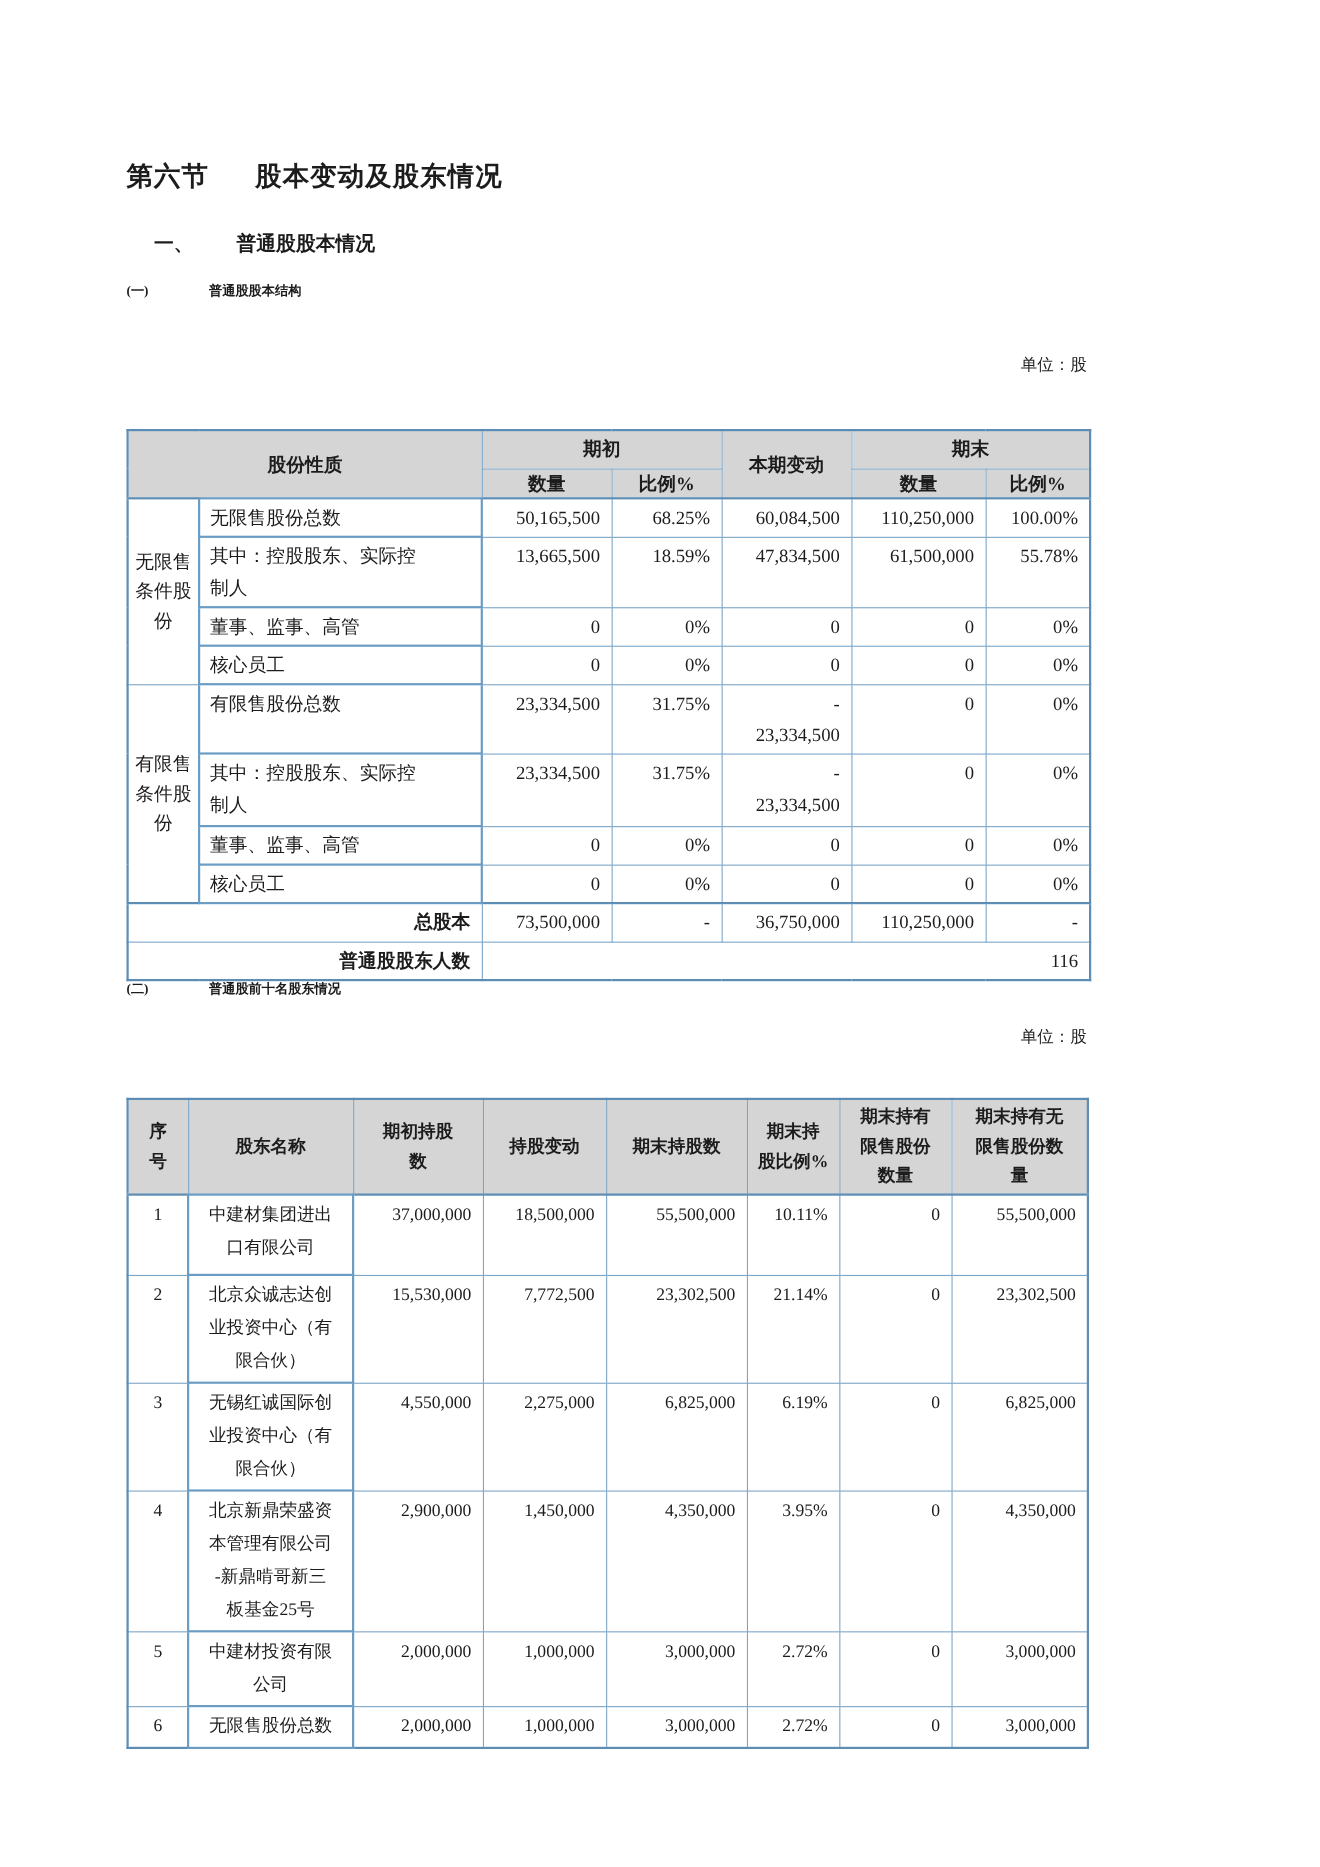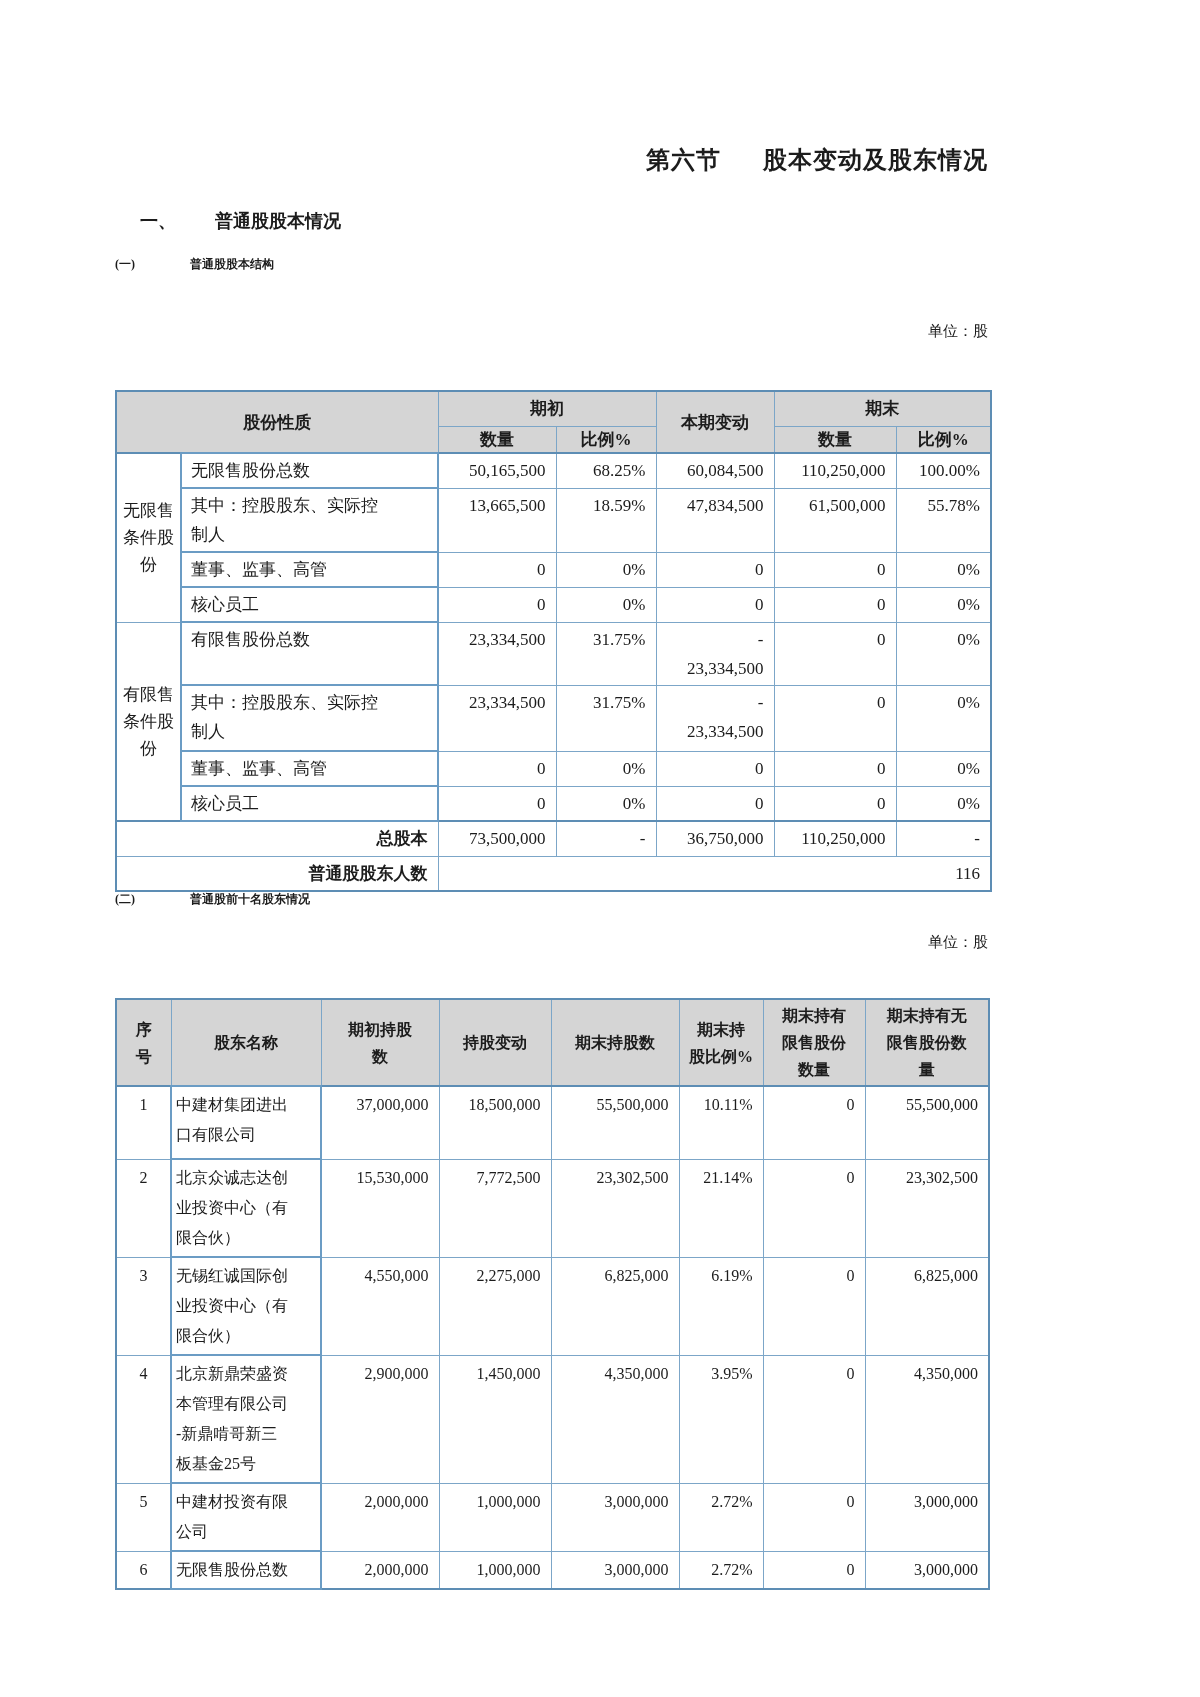--- a/index.html
+++ b/index.html
@@ -3,21 +3,21 @@
 <meta charset="utf-8">
 <style>
   html,body { margin:0; padding:0; background:#ffffff; }
   #page {
     position:relative; width:1200px; height:1697px; background:#ffffff;
     font-family:"Liberation Serif","DejaVu Serif",serif; color:#1c1c1c;
     overflow:hidden;
   }
   .abs { position:absolute; }
   .doc-title {
-    left:115px; top:144px; width:873px; text-align:right;
+    left:115px; top:144px; width:873px; text-align:left;
     font-size:24px; font-weight:bold; letter-spacing:1px;
   }
   .doc-title .gap { display:inline-block; width:42px; }
   .h1 { left:115px; top:209px; font-size:18px; font-weight:bold;margin-left:25px; }
   .h2 { left:115px; font-size:12px; font-weight:bold; }
   .h2a { top:256px; }
   .h2b { top:891px; }
   .idx { display:inline-block; width:75px; }
   .unit { width:873px; left:115px; text-align:right; font-size:15px; }
   .unit1 { top:322px; }
@@ -41,21 +41,21 @@
 
   
   .t2 { left:115px; top:958px; width:873px; font-size:16px; border:2px solid #5d8db4; }
   .t2 th, .t2 td { border:1px solid #7ca6c8; }
   .t2 thead th {
     background:#d5d5d5; font-weight:bold; text-align:center;
     vertical-align:middle; line-height:27px; padding:2px 4px;
   }
   .t2 thead { border-bottom:2px solid #5d8db4; }
   .t2 td { padding:3px 10px; vertical-align:top; line-height:30px; }
-  .t2 td.name { border-width:2px; border-color:#6b9cc4; text-align:left; padding:3px 4px; }
+  .t2 td.name { border-width:2px; border-color:#6b9cc4; text-align:center; padding:3px 4px; }
   .t2 td.no { text-align:center; }
 
   .num { text-align:right; }
   .ctr { text-align:right; }
   .bold { font-weight:bold; }
   .pre { white-space:pre-line; }
 </style>
 </head>
 <body>
 

